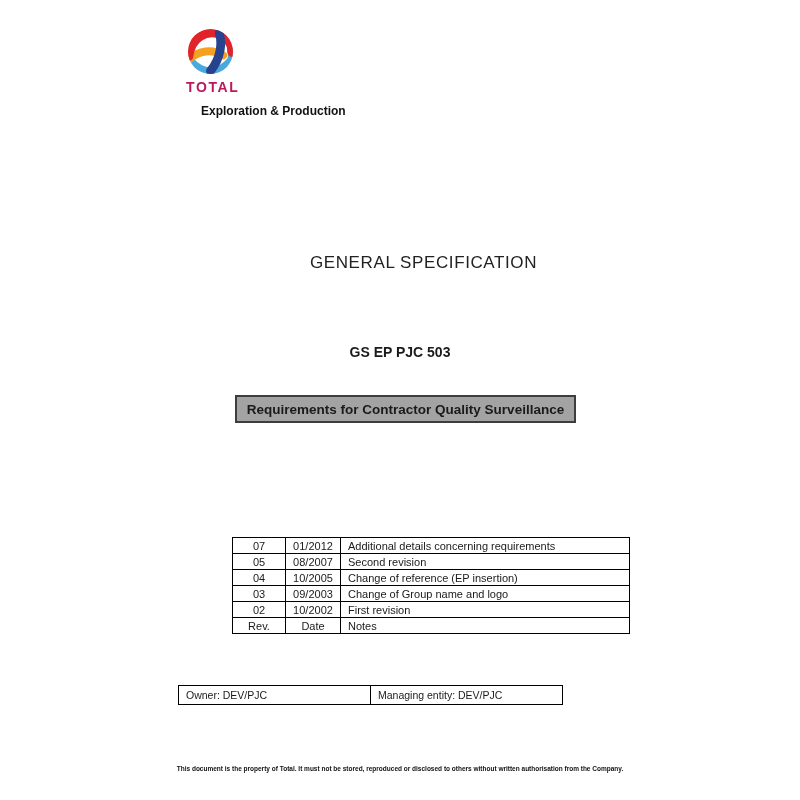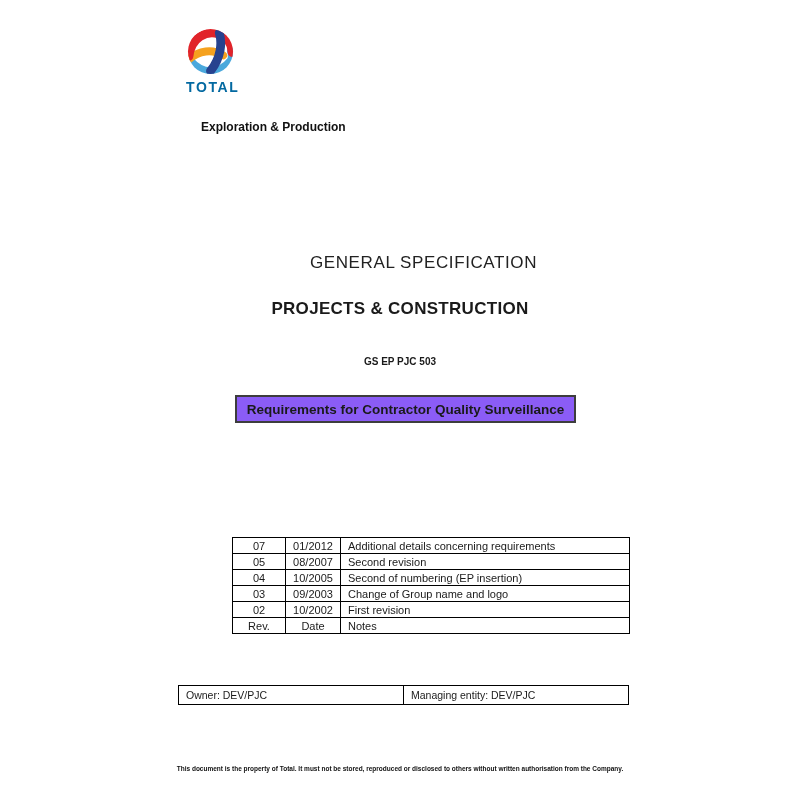--- a/index.html
+++ b/index.html
@@ -11,58 +11,58 @@
     font-family:"Liberation Sans", sans-serif;
     color:#1a1a1a;
     overflow:hidden;
   }
   
   .brand { position:absolute; left:185px; top:28px; }
   .globe { display:block; margin-left:2px; }
   .wordmark {
     margin-top:4px; margin-left:1px;
     font-size:14px; font-weight:bold; letter-spacing:1.6px;
-    color:#0369a1;
+    color:#be185d;
   }
   .division {
-    margin-top:25px;
+    margin-top:9px;
     font-size:12px; font-weight:bold; color:#111;
     white-space:nowrap;
     padding-left:16px;
   }
   
   .title { position:absolute; left:0; right:0; text-align:center; white-space:nowrap; }
   .title-general { top:253px; font-size:17px; font-weight:400; letter-spacing:0.6px; color:#222;padding-left:47px; }
   .title-dept    { top:299px; font-size:17px; font-weight:bold; letter-spacing:0.3px; }
-  .title-code    { top:356px; font-size:10px; font-weight:bold;text-align:center; }
+  .title-code    { top:344px; font-size:14px; font-weight:bold;text-align:center; }
   
   .subject-box {
     position:absolute; left:235px; top:395px; width:341px; height:28px;
-    border:2px solid #3d3d3d; background:#8b5cf6;
+    border:2px solid #3d3d3d; background:#a3a3a3;
     display:flex; align-items:center; justify-content:center;
   }
   .subject-box span { font-size:13.5px; font-weight:bold; white-space:nowrap; }
   
   table { border-collapse:collapse; }
   .rev-table {
     position:absolute; left:232px; top:537px; width:398px;
     font-size:11px; table-layout:fixed;
   }
   .rev-table td {
     border:1px solid #000;
     height:16px; padding:0 2px;
     text-align:center; vertical-align:middle;
     overflow:hidden; white-space:nowrap;
   }
   .rev-table td:nth-child(1) { width:53px; }
   .rev-table td:nth-child(2) { width:55px; }
   .rev-table td:nth-child(3) { text-align:left; padding-left:7px;margin-left:26px; }
   
   .own-table {
-    position:absolute; left:178px; top:685px; width:451px;
+    position:absolute; left:178px; top:685px; width:385px;
     font-size:10.5px; table-layout:fixed;
   }
   .own-table td {
     border:1px solid #000;
     height:19px; padding:0 0 0 7px;
     text-align:left; vertical-align:middle; white-space:nowrap;
   }
   
   .footer {
     position:absolute; left:0; right:0; top:765px;
@@ -89,21 +89,20 @@
         <path d="M2,29 C4,10 20,2 32,6 C41,9 46,16 46,25" stroke="#e1242a" stroke-width="9"></path>
         <path d="M33,5 C36,15 35,30 24,44" stroke="#27428f" stroke-width="9"></path>
       </g>
     </svg>
     <div class="wordmark">TOTAL</div>
     <div class="division">Exploration &amp; Production</div>
   </div>
 
   <div class="title title-general">GENERAL SPECIFICATION</div>
 
-  <div class="title title-dept">PROJECTS &amp; CONSTRUCTION</div>
 
   <div class="title title-code">GS EP PJC 503</div>
 
   <div class="subject-box">
     <span>Requirements for Contractor Quality Surveillance</span>
   </div>
 
   <table class="rev-table">
     <tbody>
         <tr>
@@ -112,21 +111,21 @@
           <td>Additional details concerning requirements</td>
         </tr>
         <tr>
           <td>05</td>
           <td>08/2007</td>
           <td>Second revision</td>
         </tr>
         <tr>
           <td>04</td>
           <td>10/2005</td>
-          <td>Second of numbering (EP insertion)</td>
+          <td>Change of reference (EP insertion)</td>
         </tr>
         <tr>
           <td>03</td>
           <td>09/2003</td>
           <td>Change of Group name and logo</td>
         </tr>
         <tr>
           <td>02</td>
           <td>10/2002</td>
           <td>First revision</td>

